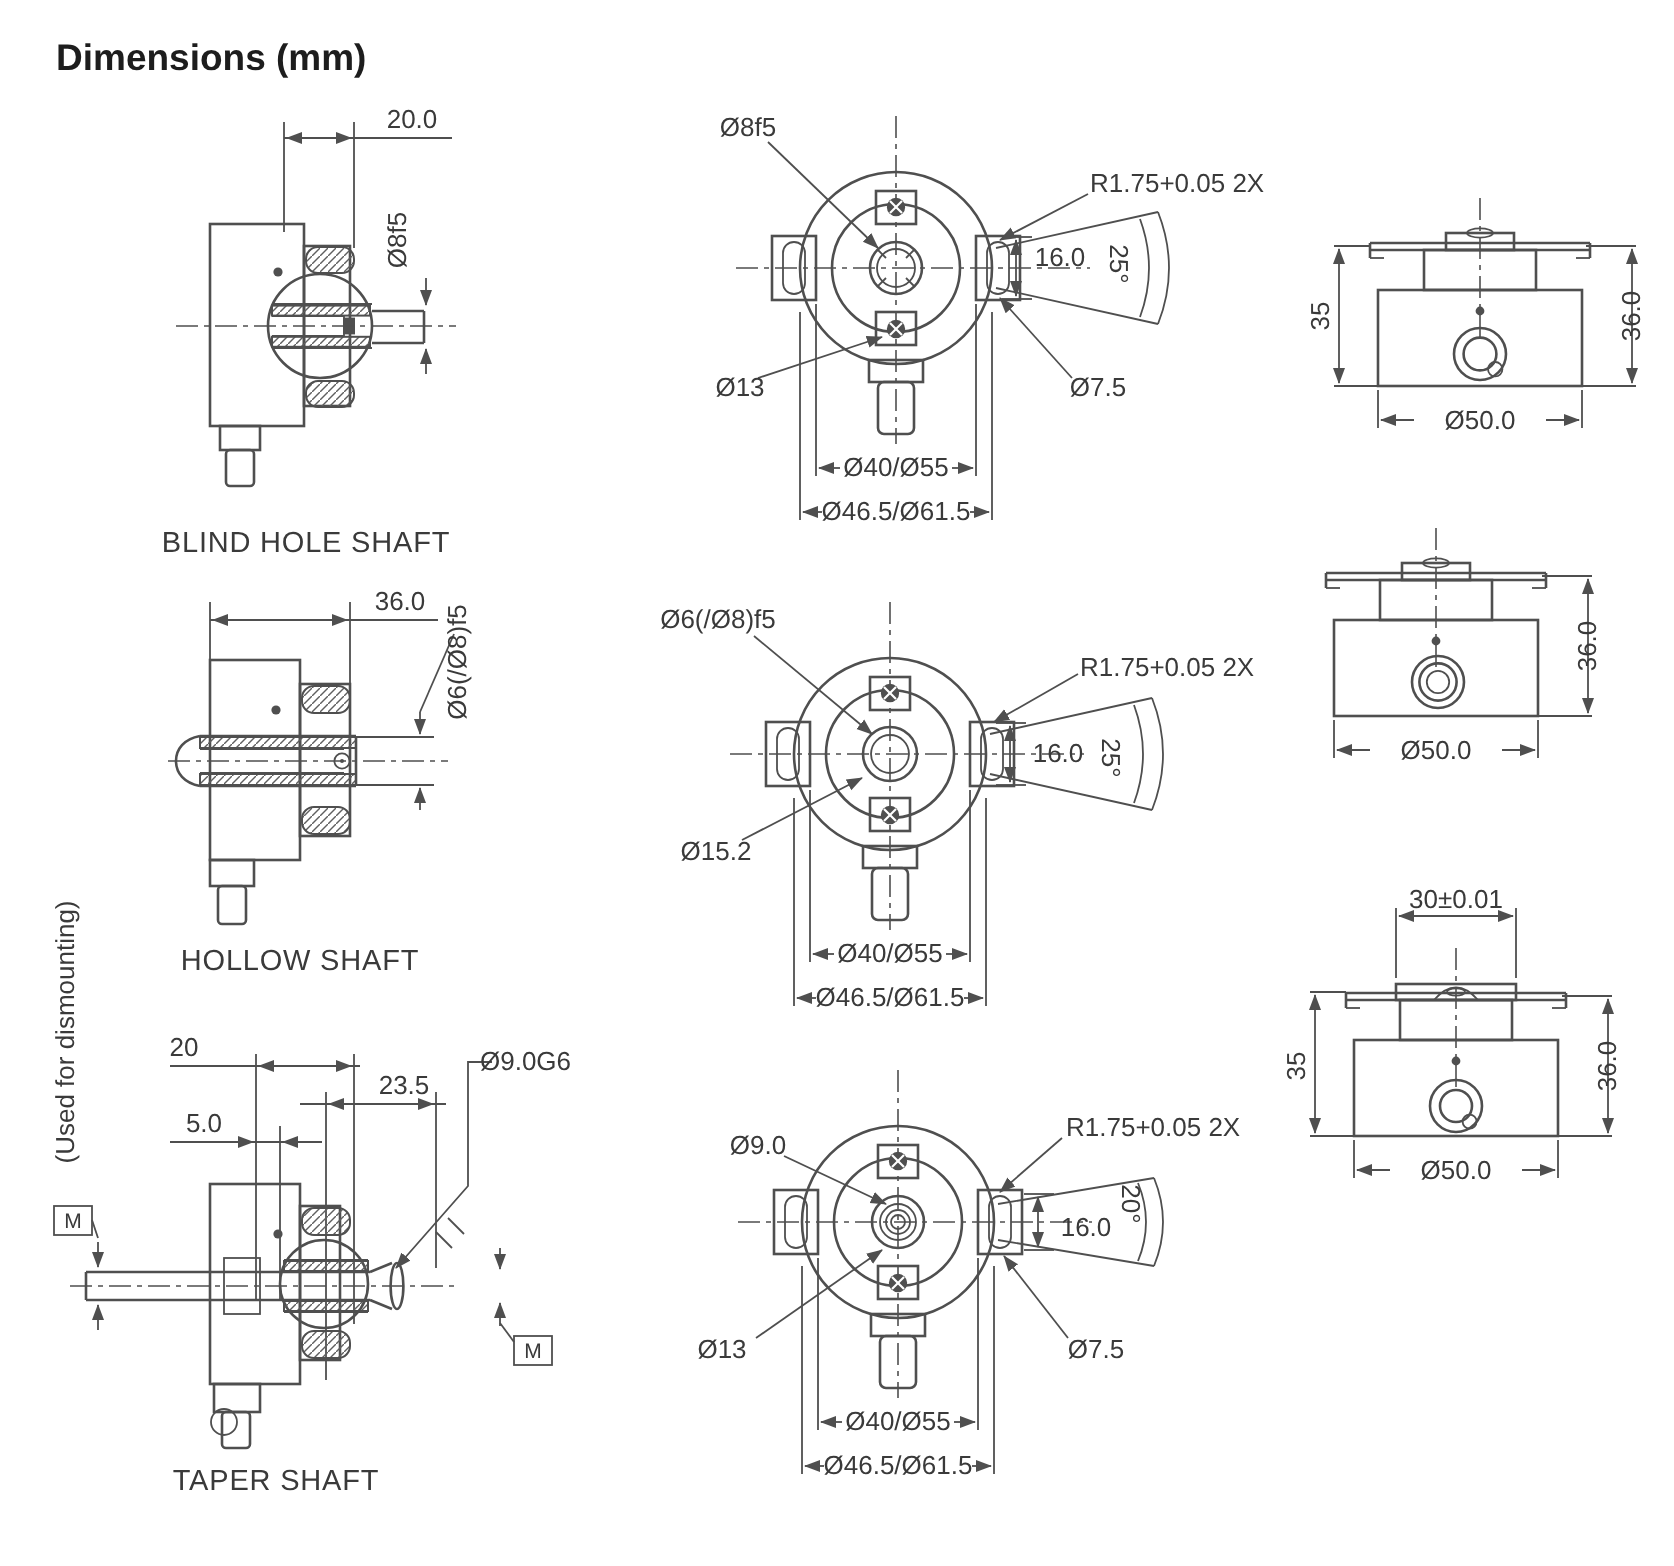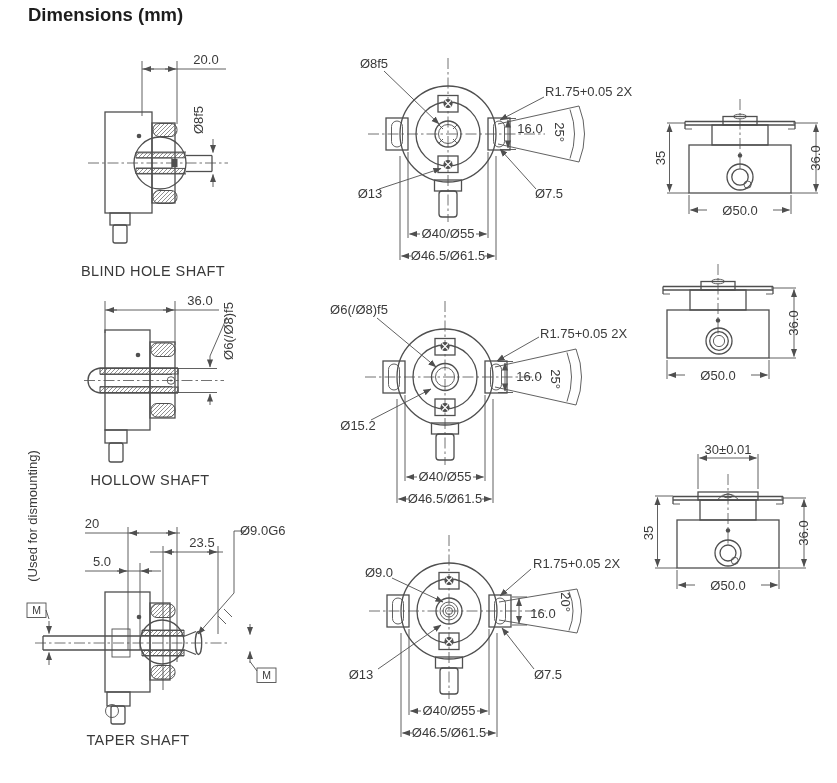--- a/index.html
+++ b/index.html
@@ -1,18 +1,18 @@
 <!DOCTYPE html>
 <html><head>
 <meta charset="utf-8">
 <style>
   html,body{margin:0;padding:0;background:#fff;}
   #page{position:relative;width:837px;height:783px;background:#fff;overflow:hidden;
         font-family:"Liberation Sans",sans-serif;}
-  #title{position:absolute;left:28px;top:4px;margin:0;font-size:18.5px;font-weight:bold;
+  #title{position:absolute;left:28px;top:18px;margin:0;font-size:18.5px;font-weight:bold;
          color:#1d1d1d;font-family:"Liberation Sans",sans-serif;}
   svg{position:absolute;left:0;top:0;}
   svg text{font-family:"Liberation Sans",sans-serif;font-size:13px;fill:#3a3a3a;}
   .cap{font-size:14.5px;letter-spacing:.4px;}
   .sm{font-size:10.5px;}
   .o{fill:none;stroke:#4f4f4f;stroke-width:1.3;}
   .t{fill:none;stroke:#4f4f4f;stroke-width:0.9;}
   .d{fill:none;stroke:#4f4f4f;stroke-width:0.9;}
   .c{fill:none;stroke:#4f4f4f;stroke-width:0.8;stroke-dasharray:11 3 2.5 3;}
   .h{fill:url(#hatch);stroke:#4f4f4f;stroke-width:1;}

